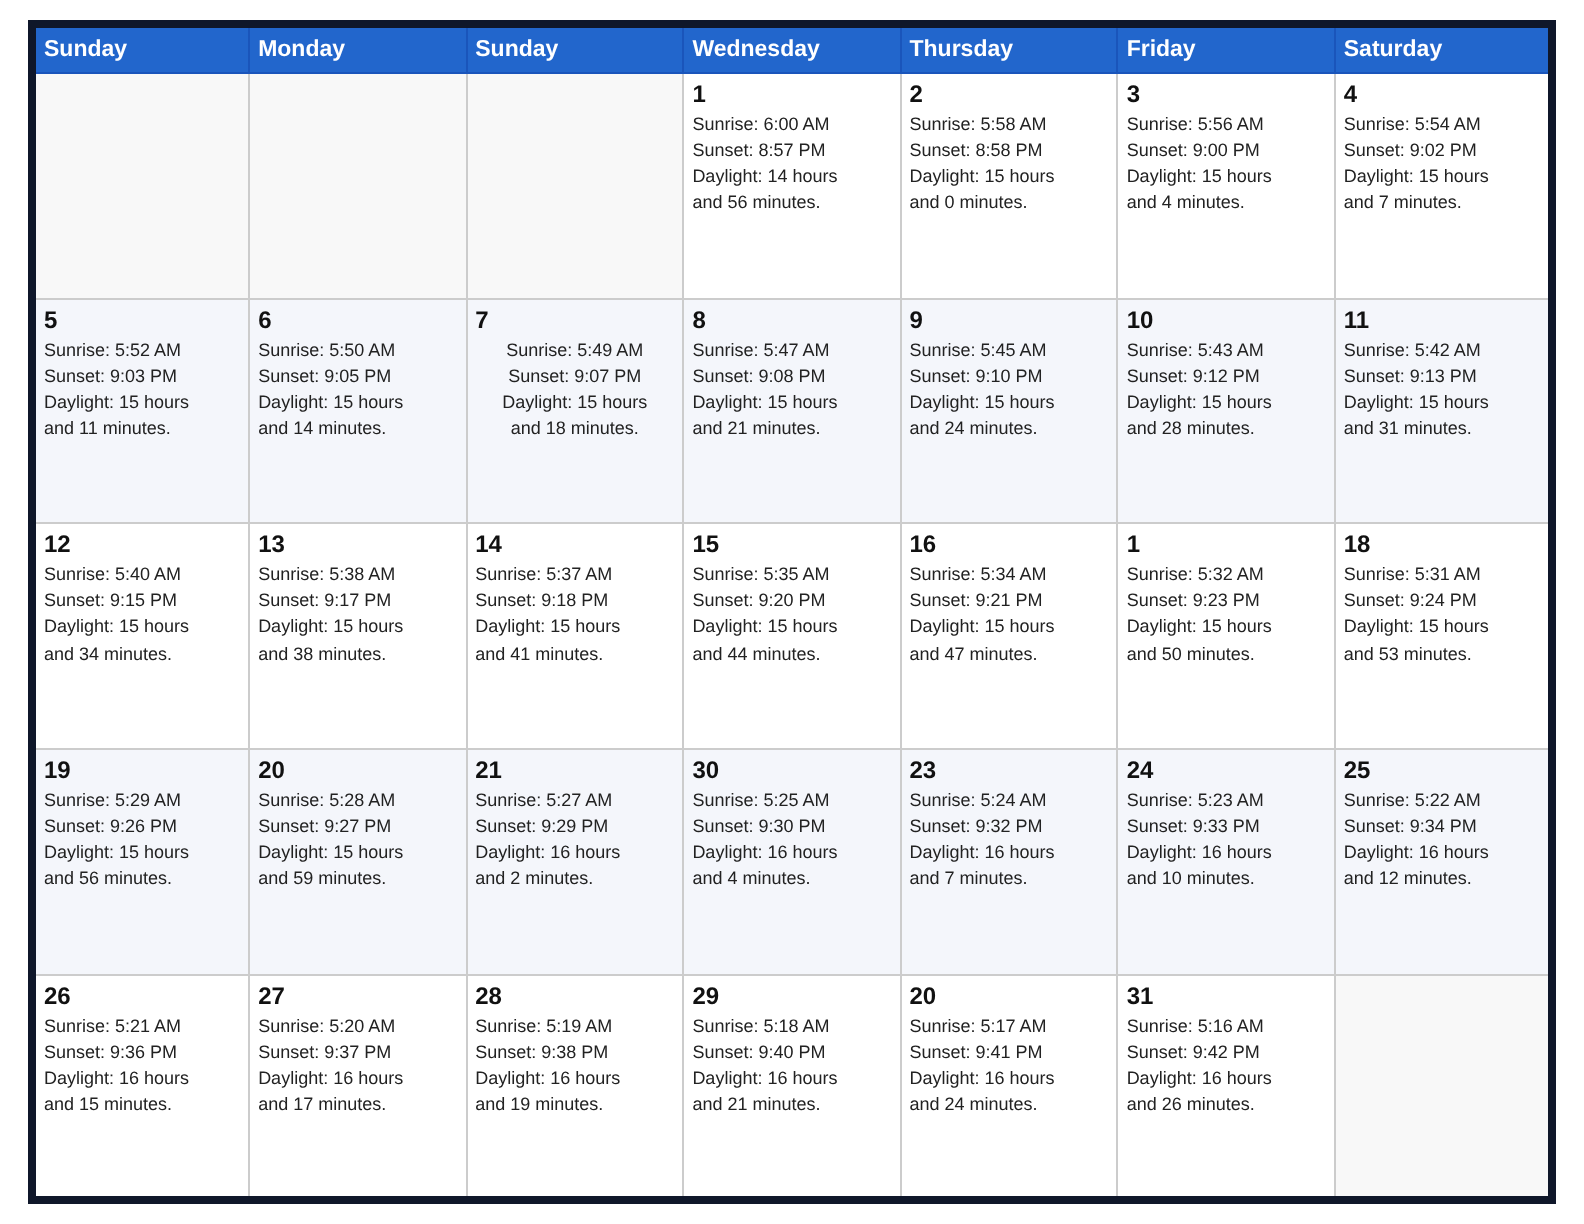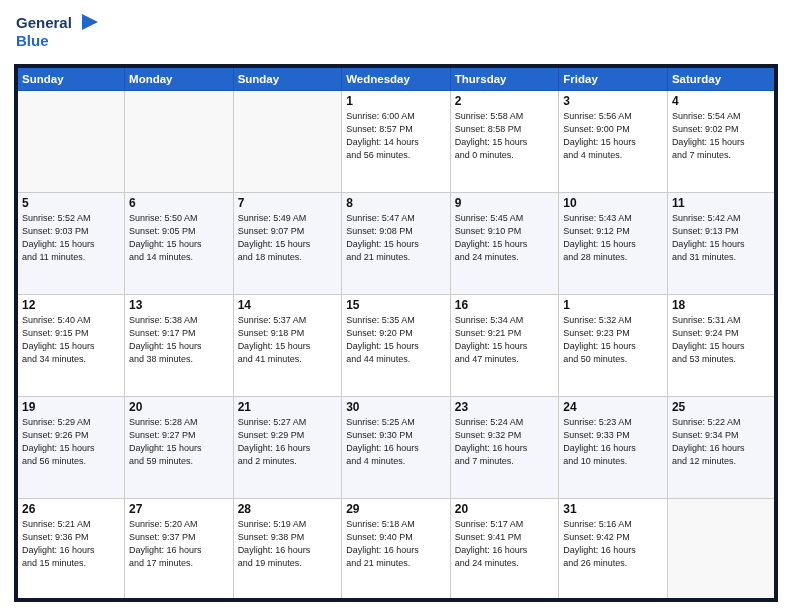--- a/index.html
+++ b/index.html
@@ -84,37 +84,20 @@
     .day-info {
       font-size: 9px;
       color: #222;
       line-height: 1.45;
     }
   </style>
 </head>
 <body>
 
 <div class="page">
-  <div class="header">
-    <div class="logo-area">
-      <div>
-        <svg width="90" height="44" viewBox="0 0 90 44">
-
-          <text x="2" y="18" font-family="Arial" font-weight="bold" font-size="15" fill="#1a3a6b">General</text>
-
-          <polygon points="68,4 84,12 68,20" fill="#2266cc"></polygon>
-          <text x="2" y="36" font-family="Arial" font-weight="bold" font-size="15" fill="#2266cc">Blue</text>
-        </svg>
-      </div>
-    </div>
-    <div class="title-area">
-      <div class="month-title"></div>
-      <div class="location"></div>
-    </div>
-  </div>
 
   <table class="calendar">
     <thead>
       <tr>
       <th>Sunday</th>
           <th>Monday</th>
           <th>Sunday</th>
           <th>Wednesday</th>
           <th>Thursday</th>
           <th>Friday</th>
@@ -165,21 +148,21 @@
           </td>
           <td>
             <span class="day-num">6</span>
             <div class="day-info" style="white-space: pre-line;">Sunrise: 5:50 AM
 Sunset: 9:05 PM
 Daylight: 15 hours
 and 14 minutes.</div>
           </td>
           <td>
             <span class="day-num">7</span>
-            <div class="day-info" style="white-space: pre-line;">Sunrise: 5:49 AM
+            <div class="day-info" style="white-space: pre-line; text-align: center;">Sunrise: 5:49 AM
 Sunset: 9:07 PM
 Daylight: 15 hours
 and 18 minutes.</div>
           </td>
           <td>
             <span class="day-num">8</span>
             <div class="day-info" style="white-space: pre-line;">Sunrise: 5:47 AM
 Sunset: 9:08 PM
 Daylight: 15 hours
 and 21 minutes.</div>

